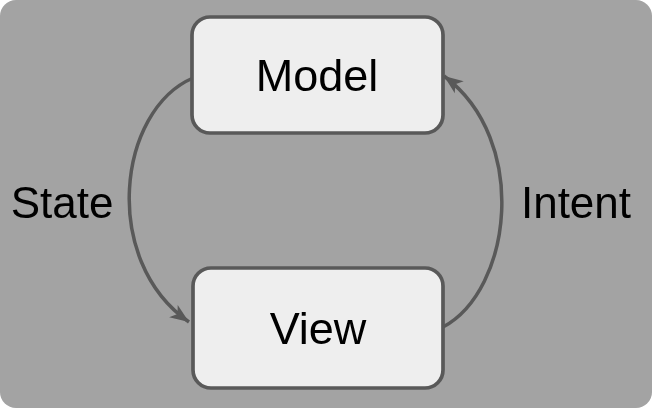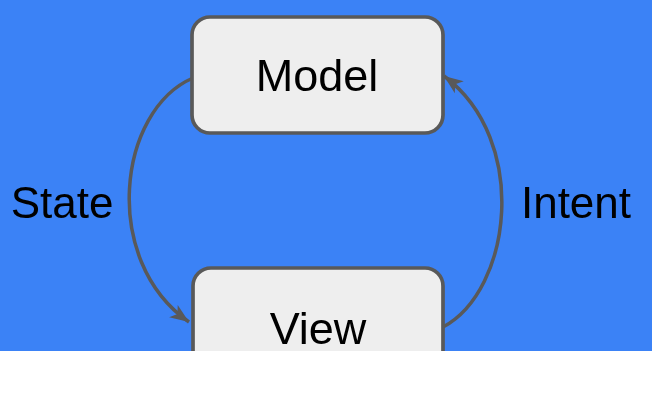--- a/index.html
+++ b/index.html
@@ -3,23 +3,24 @@
 <meta charset="utf-8">
 <style>
   html, body {
     margin: 0;
     padding: 0;
     background: #ffffff;
   }
   .canvas {
     position: relative;
     width: 652px;
-    height: 351px;
-    background: #3b82f6;
+    height: 408px;
+    background: #a3a3a3;
     overflow: hidden;
+    border-radius: 16px;
   }
   svg {
     display: block;
   }
   .node-rect {
     fill: #eeeeee;
     stroke: #595959;
     stroke-width: 3.7px;
   }
   .edge-path {

